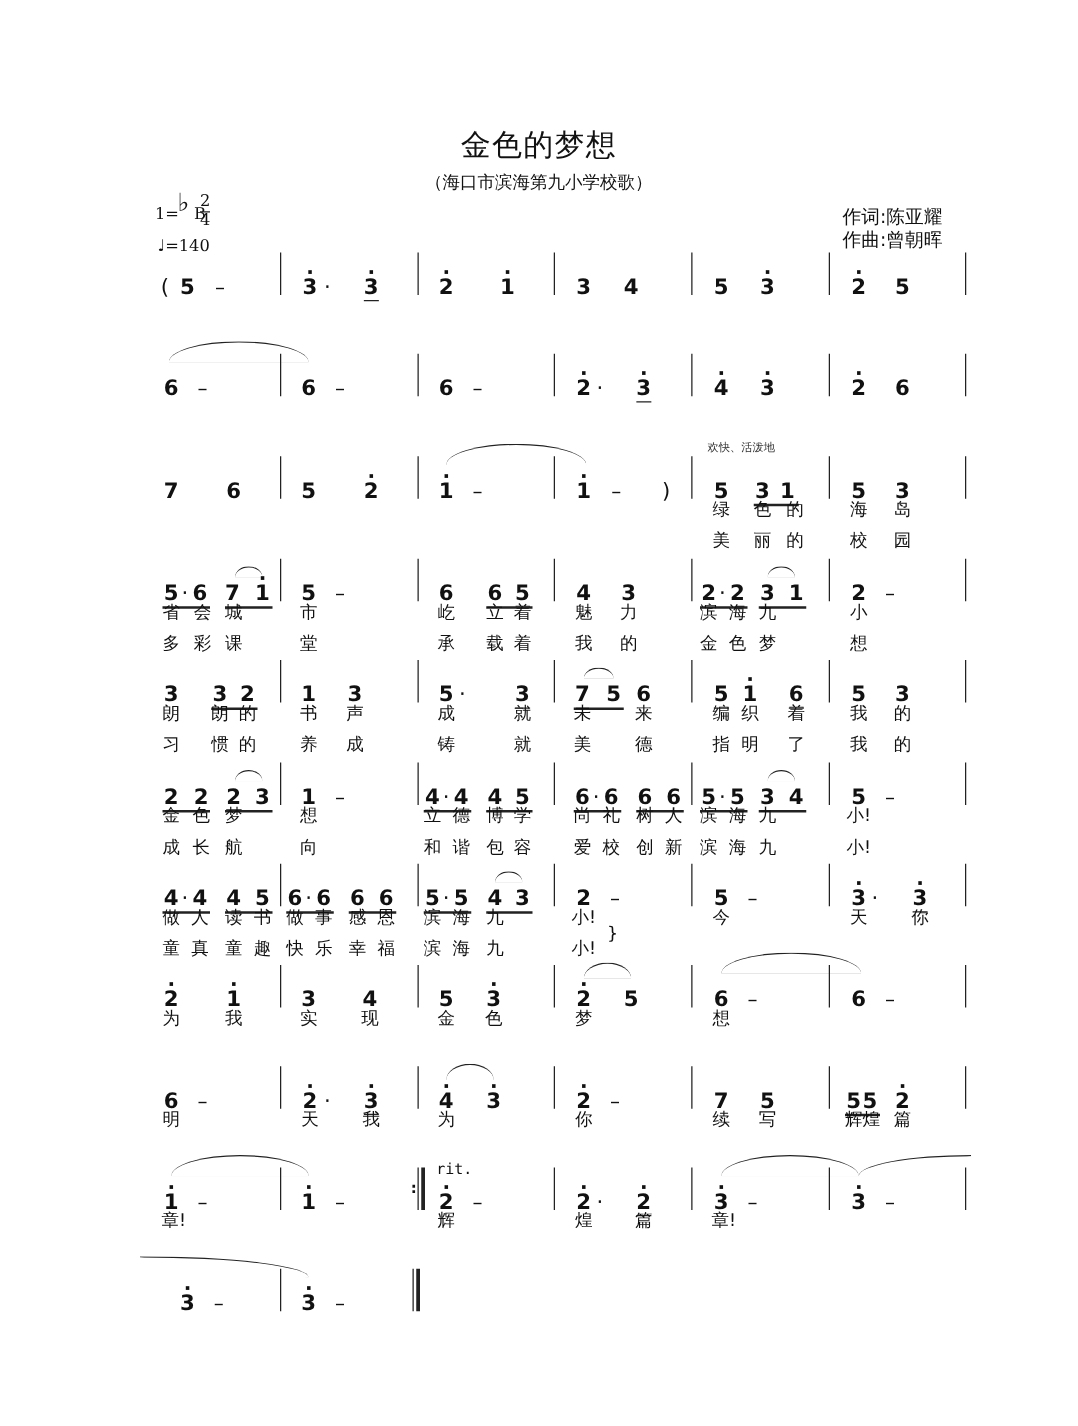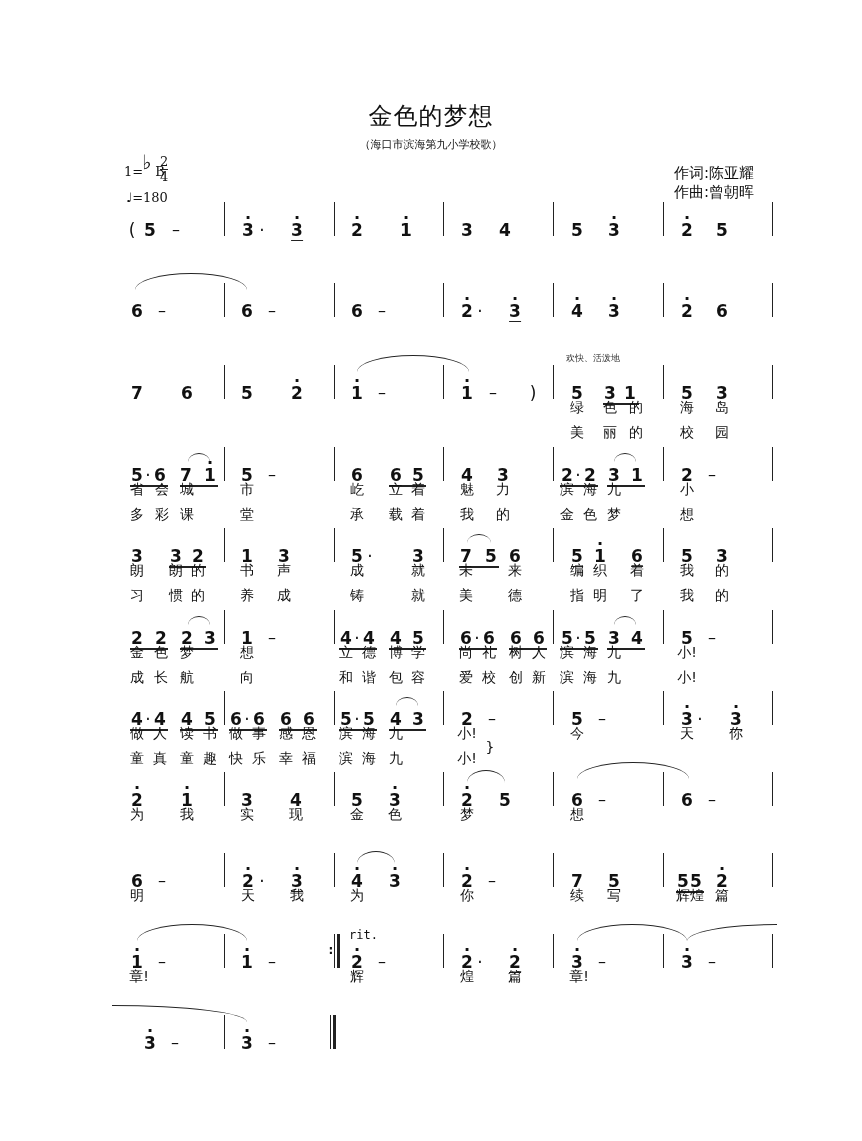--- a/index.html
+++ b/index.html
@@ -1,21 +1,21 @@
 <!DOCTYPE html>
 <html><head>
 <meta charset="utf-8">
 <style>
   html, body { margin:0; padding:0; background:#ffffff; }
   body { width:862px; height:1141px; position:relative; overflow:hidden;
          font-family:"DejaVu Sans", sans-serif; color:#111; }
   .title { position:absolute; top:100px; left:0; width:862px; text-align:center;
            font-size:24px; letter-spacing:1px; }
   .subtitle { position:absolute; top:137px; left:0; width:862px; text-align:center;
-              font-size:11px; }
+              font-size:14px; }
   .credits { position:absolute; top:164px; left:674px; font-size:15px; line-height:19px; }
   .keysig { position:absolute; top:158px; left:124px; font-size:13px; font-family:"DejaVu Serif", serif; }
   .keysig .flat { position:absolute; left:18px; top:-8px; font-size:20px; }
   .keysig .key { position:absolute; left:0; top:6px; }
   .keysig .frac { position:absolute; left:36px; top:-3px; font-size:13px; text-align:center; line-height:14px; }
   .tempo { position:absolute; top:190px; left:126px; font-size:13px; font-family:"DejaVu Serif", serif; }
   .system { position:absolute; left:0; width:862px; }
   .bar { position:absolute; top:-18px; width:1px; height:34px; background:#222; }
   .bar.dbl { width:4px; background:#222; height:34px; }
   .note { position:absolute; font-weight:bold; font-size:17px; transform:translateX(-50%); line-height:20px; }
@@ -38,21 +38,21 @@
   <div>作曲:曾朝晖</div>
 </div>
 <div class="keysig">
   <span class="key"><span>1=</span><span style="margin-left:12px">B</span></span>
   <span class="flat">♭</span>
   <span class="frac">
       <div style="border-bottom:1px solid #222">2</div>
       <div>4</div>
     </span>
 </div>
-<div class="tempo">♩=180</div>
+<div class="tempo">♩=140</div>
 
 <div class="system" style="top:220px">
   <span class="note" style="left:132px;font-weight:normal">(</span>
   <span class="note" style="left:150px">5</span>
   <span class="dash" style="left:176px">–</span>
   <div class="bar" style="left:224px"></div>
   <span class="note dot-above" style="left:248px">3</span>
   <span class="note" style="left:262px;font-weight:normal">·</span>
   <span class="note dot-above ul" style="left:297px">3</span>
   <div class="bar" style="left:334px"></div>

